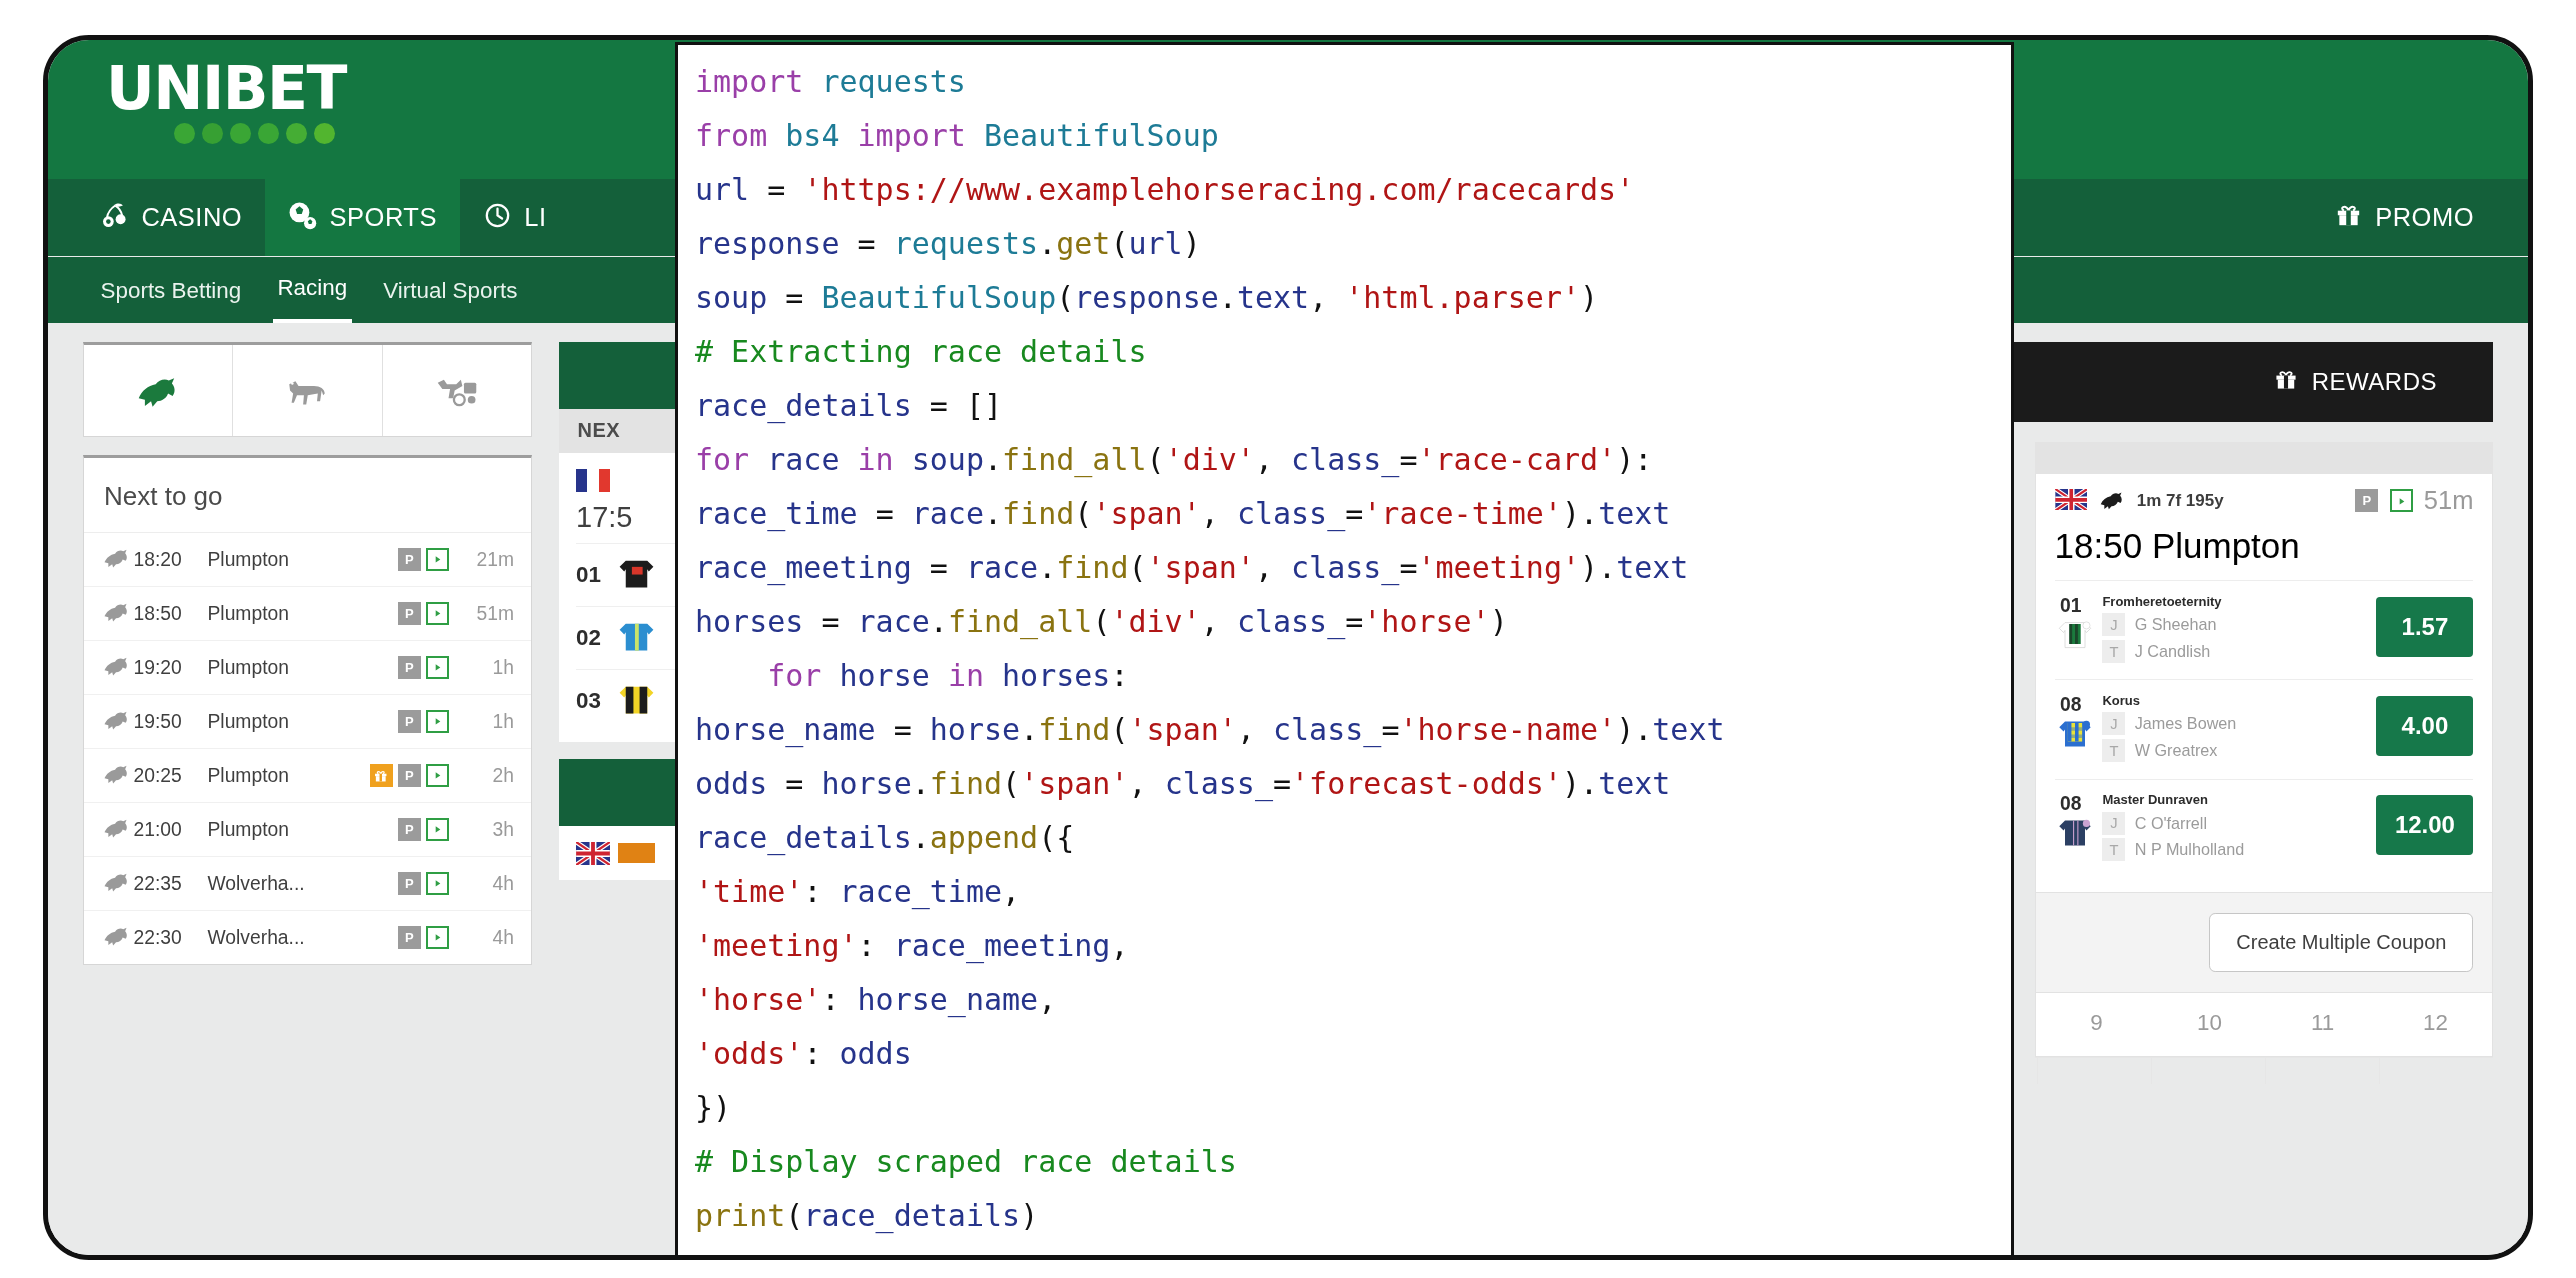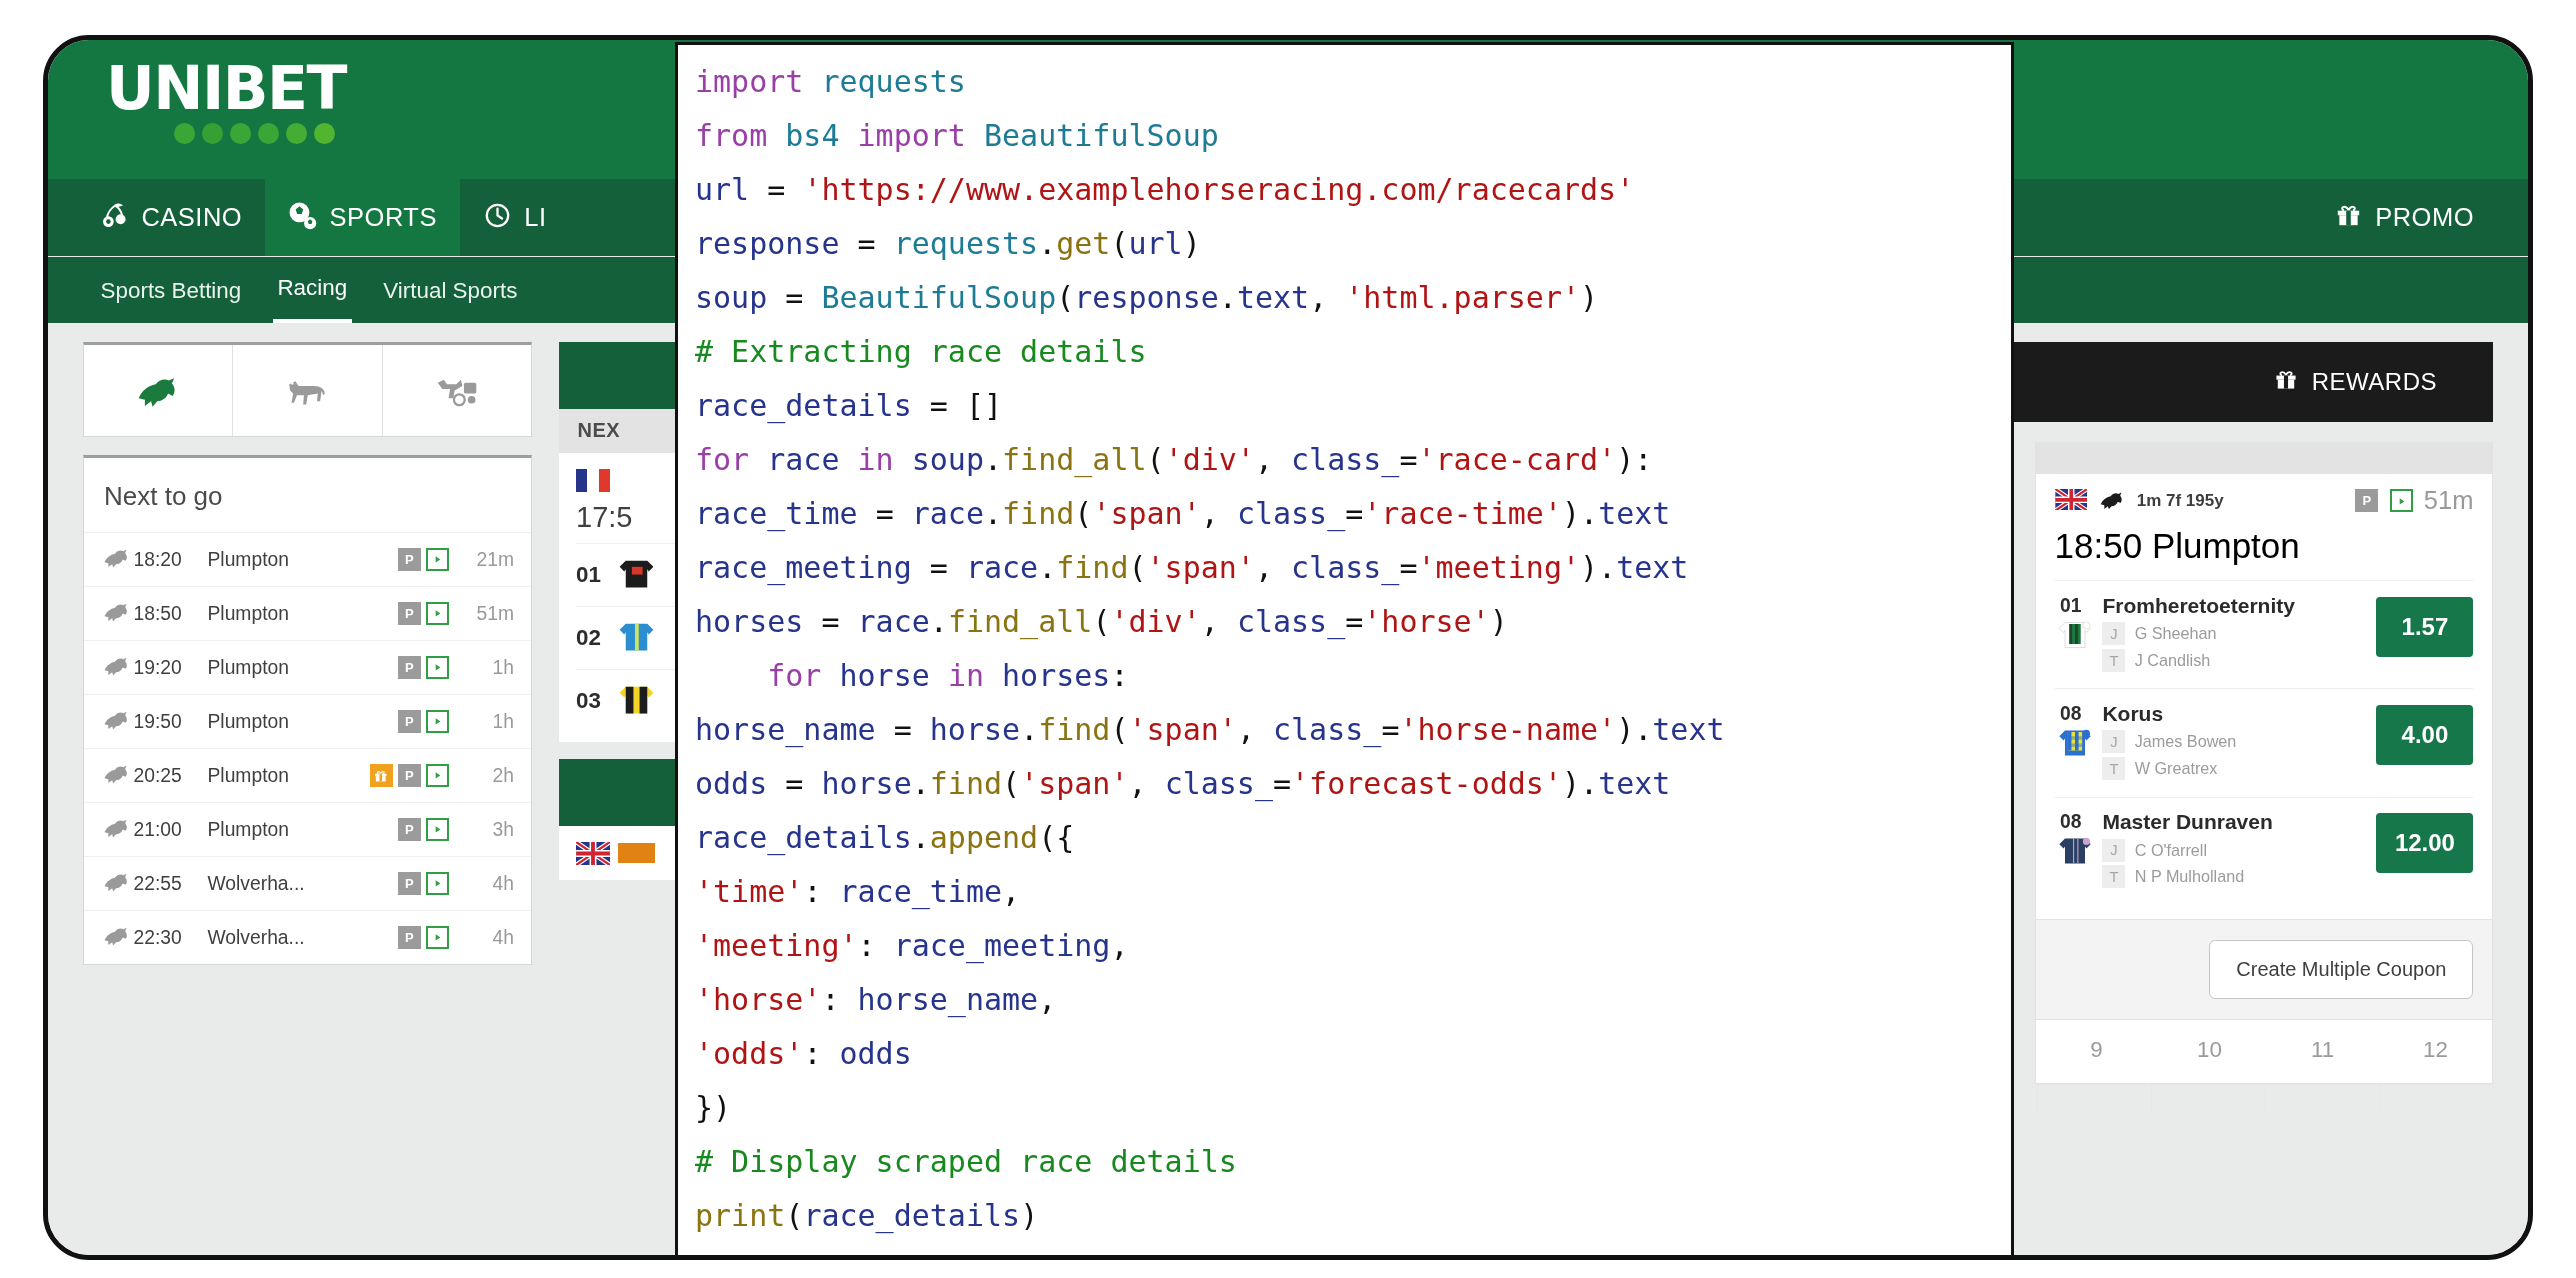--- a/index.html
+++ b/index.html
@@ -111,21 +111,21 @@
   .rc-dist{font-size:17px;font-weight:bold;color:#3d3d3d;}
   .rc-right{margin-left:auto;display:flex;align-items:center;gap:6.2px;}
   .rc-time{font-size:25.5px;color:#9a9a9a;margin-left:4.6px;}
   .rc-title{font-size:35px;color:#000000;padding:10.8px 0 14px 0;}
   .entry{display:flex;align-items:flex-start;gap:10.8px;padding:12.4px 0;
          border-top:0.8px solid #ededed;}
   .e-num{font-size:19.3px;font-weight:bold;color:#2d2d2d;width:32.5px;flex:none;
          padding-top:1.5px;text-align:center;}
   .e-silk{width:37px;flex:none;}
   .e-info{flex:1;}
-  .e-name{font-size:21px;font-weight:bold;color:#2b2b2b;margin-bottom:4.6px;}
+  .e-name{font-size:13px;font-weight:bold;color:#2b2b2b;margin-bottom:4.6px;}
   .e-line{display:flex;align-items:center;gap:9.3px;margin:3.9px 0;}
   .e-tag{background:#ededed;color:#a8a8a8;font-size:14.7px;width:23px;height:23px;
          display:flex;align-items:center;justify-content:center;flex:none;}
   .e-per{font-size:16.2px;color:#9b9b9b;}
   .e-odds{width:97px;height:60px;flex:none;background:#16784a;color:#fff;
           border-radius:3.9px;display:flex;align-items:center;justify-content:center;
           font-size:24px;font-weight:bold;margin-top:3.1px;}
   .cmc-wrap{background:#f3f3f3;border:0.8px solid #e2e2e2;border-top:none;
             padding:20px 18.6px;display:flex;justify-content:flex-end;}
   .cmc{border:0.8px solid #c6c6c6;border-radius:6.2px;background:#fff;
@@ -352,21 +352,21 @@
                   <svg width="14" height="10.8" viewBox="0 0 18 14">
                     <path d="M6 3 L12 7 L6 11 Z" fill="#2f9e44"></path>
                   </svg>
                 </span>
                 <span class="rcount">3h</span>
               </div>
               <div class="rrow">
                 <span class="hi"><svg width="31" height="23" viewBox="0 0 62 48">
                     <path d="M6 34 C10 24 18 18 28 16 C32 10 40 8 45 11 L52 8 L49 15 C53 19 54 26 50 31 L44 28 C42 34 36 38 30 38 L24 45 L22 38 L14 44 L14 36 Z" fill="#9a9a9a"></path>
                   </svg></span>
-                <span class="rtime">22:55</span>
+                <span class="rtime">22:35</span>
                 <span class="rmeet">Wolverha...</span>
                 <span class="badge b-p">P</span>
                 <span class="badge b-tv">
                   <svg width="14" height="10.8" viewBox="0 0 18 14">
                     <path d="M6 3 L12 7 L6 11 Z" fill="#2f9e44"></path>
                   </svg>
                 </span>
                 <span class="rcount">4h</span>
               </div>
               <div class="rrow">

